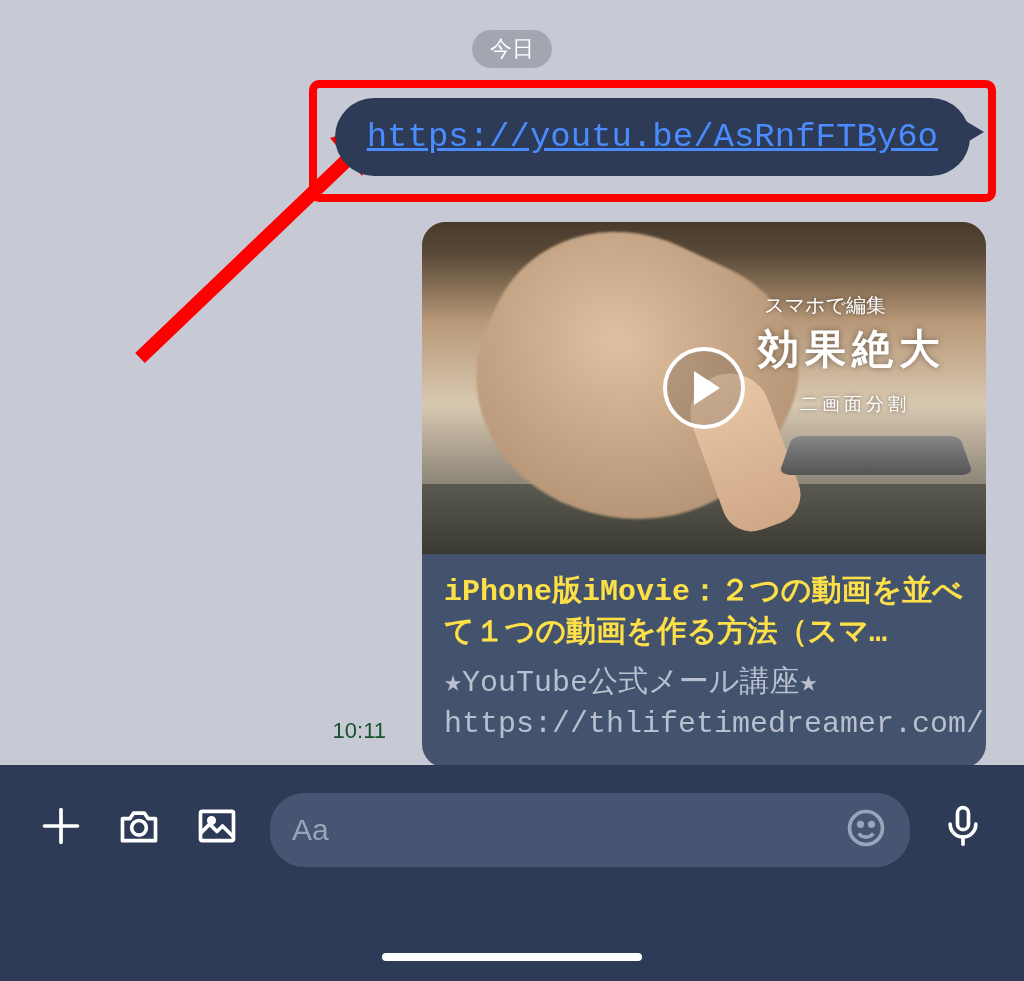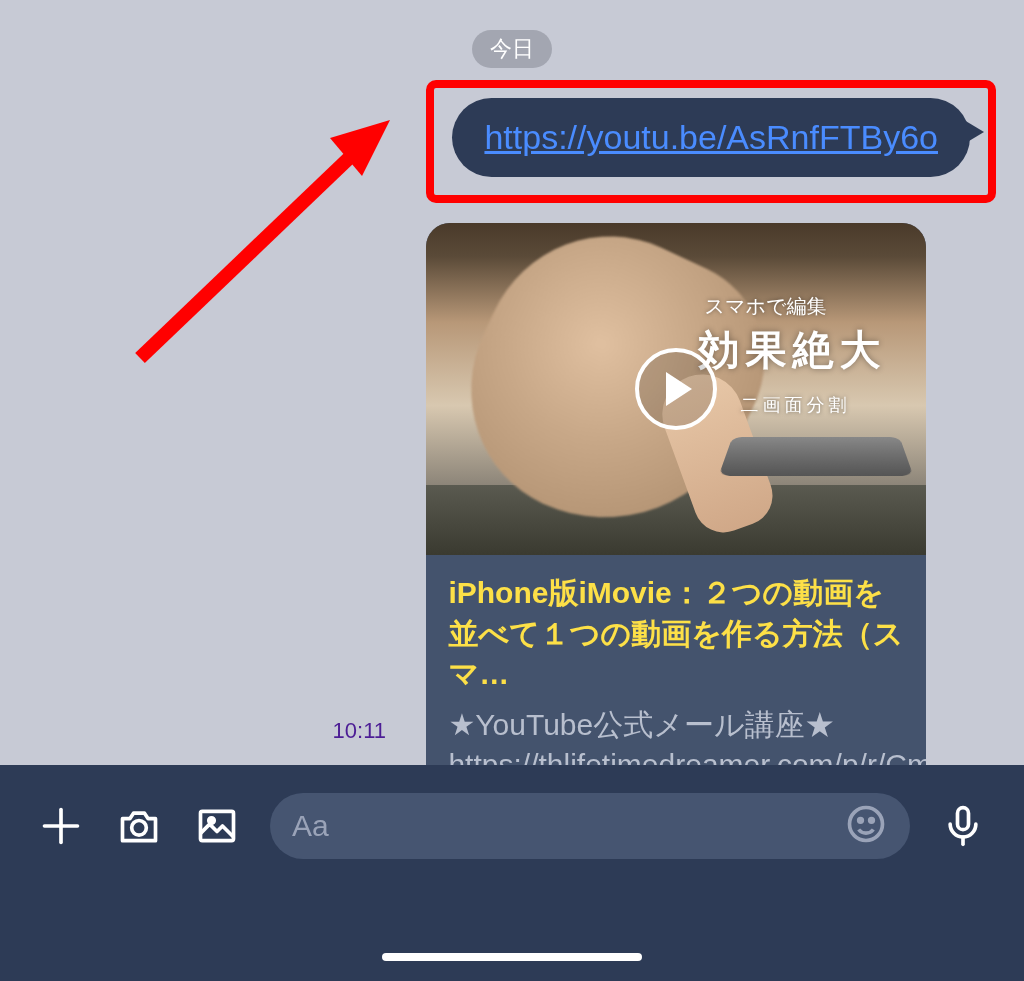--- a/index.html
+++ b/index.html
@@ -26,21 +26,22 @@
       left: 50%;
       top: 30px;
       transform: translateX(-50%);
     }
     .msg-row {
       position: absolute;
       top: 80px;
       right: 28px;
       display: flex;
       flex-direction: column;
-      align-items: flex-start;
+      align-items: flex-end;
+      font-family: Liberation Mono, monospace;
     }
     .highlight-box {
       border: 8px solid #ff0000;
       border-radius: 10px;
       padding: 10px 18px 18px 18px;
       position: relative;
     }
     .msg-bubble {
       background: #2d3b56;
       color: #fff;
@@ -65,21 +66,21 @@
     }
     .arrow-svg {
       position: absolute;
       left: 120px;
       top: 88px;
       width: 300px;
       height: 280px;
       pointer-events: none;
     }
     .preview-card {
-      width: 500px;
+      width: 564px;
       margin-top: 20px;
       margin-right: 10px;
       background: #44536d;
       border-radius: 24px;
       overflow: hidden;
     }
     .thumb {
       height: 332px;
       position: relative;
       background: linear-gradient(180deg,#4a3a2a 0%,#5a4a38 10%,#b89878 30%,#d8c8b0 55%,#4a4a48 100%);
@@ -183,21 +184,21 @@
     }
     .preview-desc {
       color: #b8bfce;
       font-size: 30px;
       line-height: 1.35;
       margin-top: 10px;
     }
     .timestamp {
       position: absolute;
       font-size: 22px;
-      color: #4c1d95;
+      color: #14532d;
       right: 638px;
       top: 718px;
     }
     .input-bar {
       position: absolute;
       left: 0; top: 765px;
       width: 100%;
       height: 216px;
       background: #2d3b56;
       display: flex;
@@ -211,21 +212,21 @@
       color: #fff;
       display: flex;
       align-items: center;
       justify-content: center;
       margin-top: 8px;
     }
     .input-field {
       flex: 1;
       background: #465571;
       border-radius: 34px;
-      height: 66px;
+      height: 74px;
       display: flex;
       align-items: center;
       padding: 0 22px;
       justify-content: space-between;
     }
     .input-placeholder {
       color: #9aa3b8;
       font-size: 30px;
     }
     .home-indicator {

